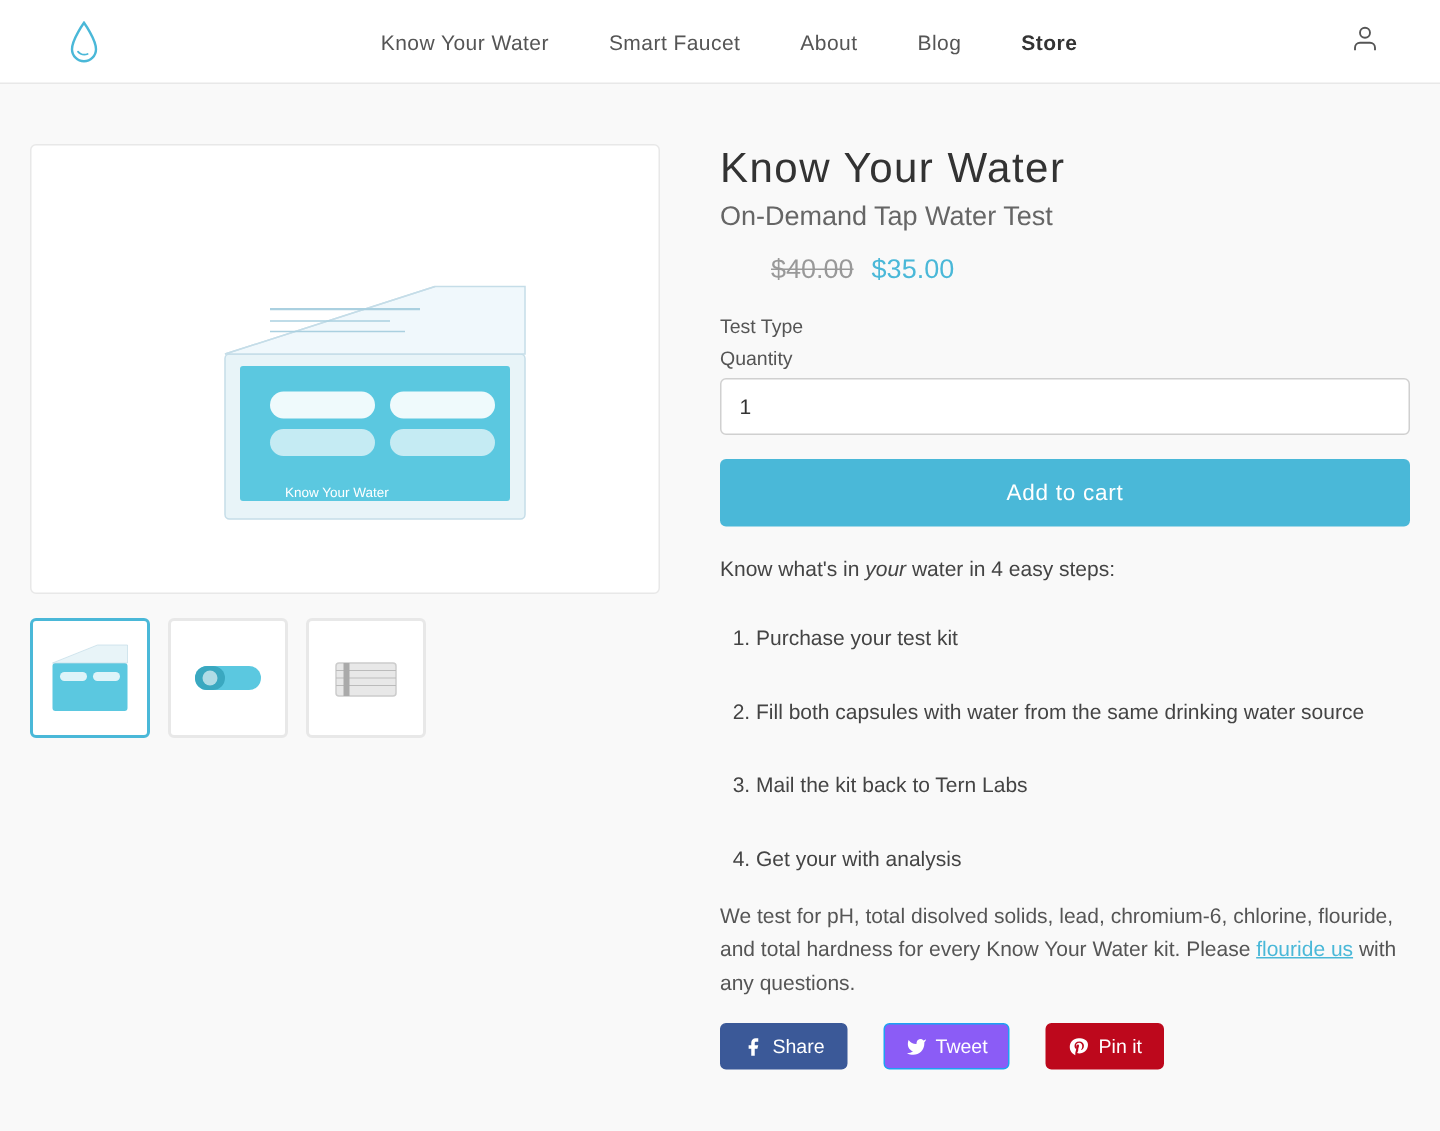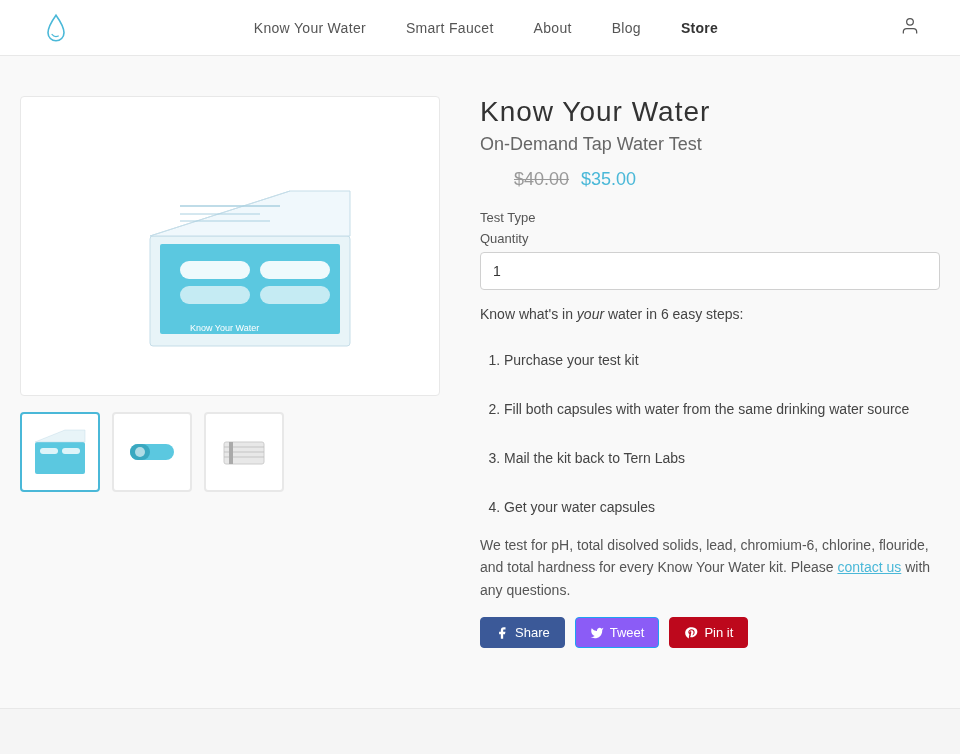--- a/index.html
+++ b/index.html
@@ -119,21 +119,21 @@
     }
 
     .steps-intro { font-size: 14px; color: #444; margin-bottom: 10px; }
     .steps-intro em { font-style: italic; }
     .steps-list { padding-left: 24px; margin-bottom: 16px; }
     .steps-list li { margin-bottom: 6px; font-size: 14px; color: #444; line-height: 1.5; margin-top: 28px; }
 
     .description-text { font-size: 14px; color: #555; line-height: 1.6; margin-bottom: 16px; }
     .contact-link { color: #4ab8d8; text-decoration: underline; cursor: pointer; }
 
-    .share-section { display: flex; gap: 10px; }
+    .share-section { display: flex; gap: 24px; }
     .share-btn {
       display: flex;
       align-items: center;
       gap: 6px;
       padding: 7px 14px;
       border: 1px solid #d0d0d0;
       border-radius: 4px;
       font-size: 13px;
       cursor: pointer;
       background: #fff;
@@ -252,34 +252,35 @@
 
     <div>
       <div class="field-label">Test Type</div>
     </div>
 
     <div class="quantity-section">
       <div class="field-label">Quantity</div>
       <input type="number" class="quantity-input" value="1" min="1" style="">
     </div>
 
+    <button class="add-to-cart-btn">Add to cart</button>
 
     <p class="steps-intro">
-      <span>Know what's in </span><em>your</em><span> water in 6 easy steps:</span>
+      <span>Know what's in </span><em>your</em><span> water in 4 easy steps:</span>
     </p>
 
     <ol class="steps-list">
       <li>Purchase your test kit</li>
       <li>Fill both capsules with water from the same drinking water source</li>
       <li>Mail the kit back to Tern Labs</li>
-      <li>Get your water capsules</li>
+      <li>Get your with analysis</li>
     </ol>
 
     <p class="description-text">
-      <span>We test for pH, total disolved solids, lead, chromium-6, chlorine, flouride, and total hardness for every Know Your Water kit. Please </span><a class="contact-link" href="#">contact us</a><span> with any questions.</span>
+      <span>We test for pH, total disolved solids, lead, chromium-6, chlorine, flouride, and total hardness for every Know Your Water kit. Please </span><a class="contact-link" href="#">flouride us</a><span> with any questions.</span>
     </p>
 
     <div class="share-section">
       <a href="#" class="share-btn facebook">
         <svg width="14" height="14" viewBox="0 0 24 24" fill="currentColor">
           <path d="M18 2h-3a5 5 0 0 0-5 5v3H7v4h3v8h4v-8h3l1-4h-4V7a1 1 0 0 1 1-1h3z"></path>
         </svg>
         <span>Share</span>
       </a>
       <a href="#" class="share-btn twitter">

